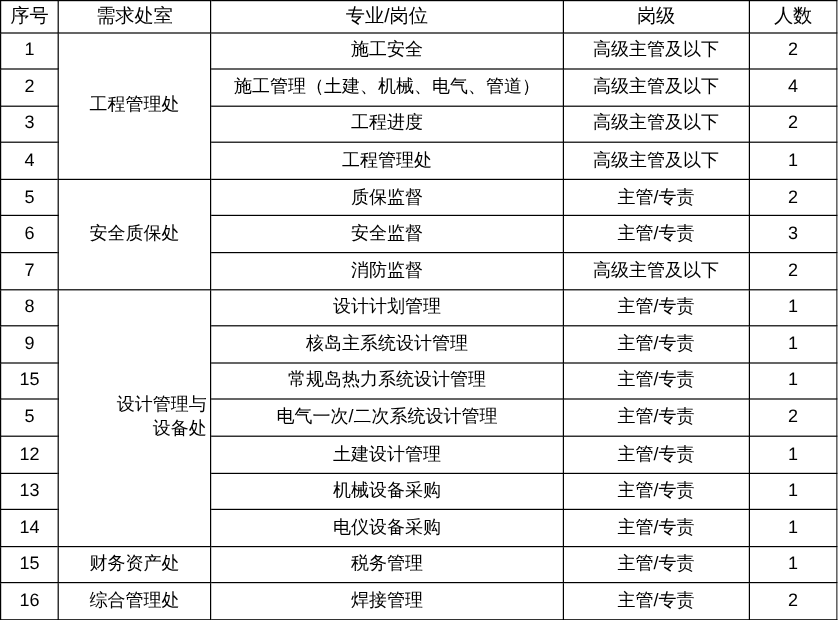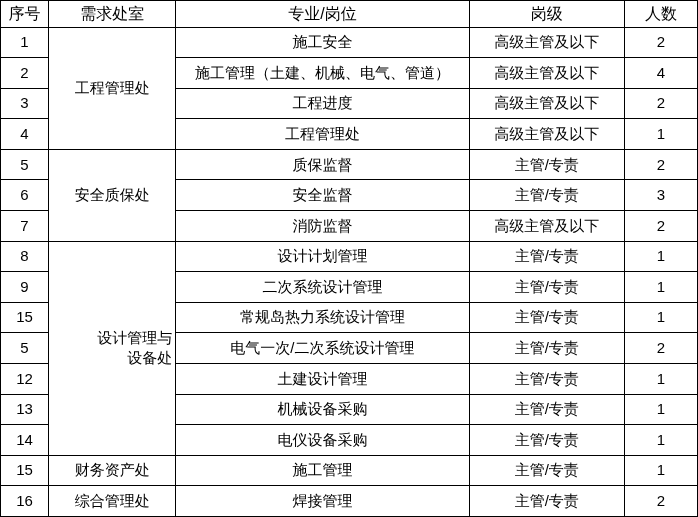--- a/index.html
+++ b/index.html
@@ -111,21 +111,21 @@
       <tr>
         <td>8</td>
         <td rowspan="7" style="white-space: pre-line; text-align: right;">设计管理与
 设备处</td>
         <td class="wrapcell">设计计划管理</td>
         <td>主管/专责</td>
         <td>1</td>
       </tr>
       <tr>
         <td>9</td>
-        <td class="wrapcell">二次系统设计管理</td>
+        <td class="wrapcell">核岛主系统设计管理</td>
         <td>主管/专责</td>
         <td>1</td>
       </tr>
       <tr>
         <td>15</td>
         <td class="wrapcell">常规岛热力系统设计管理</td>
         <td>主管/专责</td>
         <td>1</td>
       </tr>
       <tr>
@@ -148,21 +148,21 @@
       </tr>
       <tr>
         <td>14</td>
         <td class="wrapcell">电仪设备采购</td>
         <td>主管/专责</td>
         <td>1</td>
       </tr>
       <tr>
         <td>15</td>
         <td rowspan="1" style="white-space: pre-line;">财务资产处</td>
-        <td class="wrapcell">施工管理</td>
+        <td class="wrapcell">税务管理</td>
         <td>主管/专责</td>
         <td>1</td>
       </tr>
       <tr>
         <td>16</td>
         <td rowspan="1" style="white-space: pre-line;">综合管理处</td>
         <td class="wrapcell">焊接管理</td>
         <td>主管/专责</td>
         <td>2</td>
       </tr>

